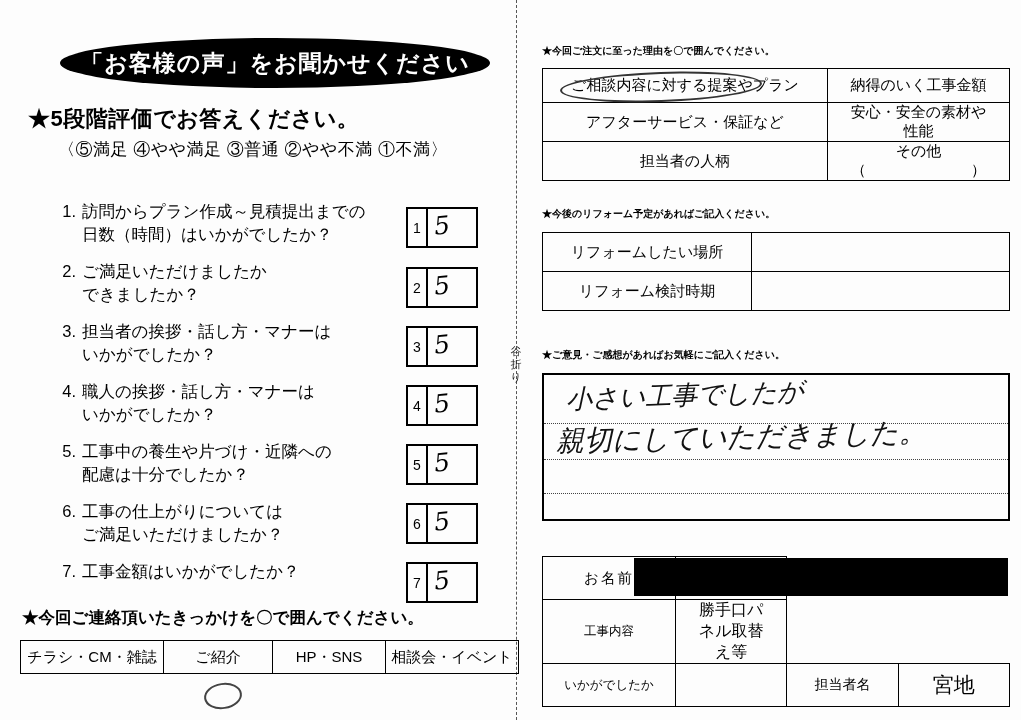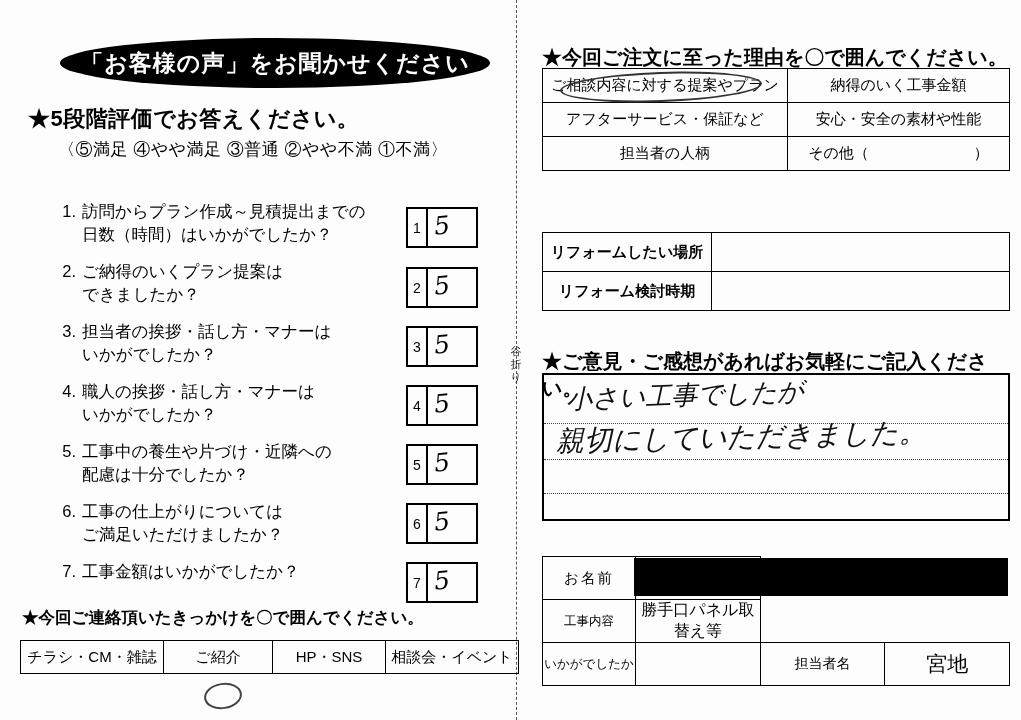--- a/index.html
+++ b/index.html
@@ -172,49 +172,49 @@
   }
 
   
   .right {
     position: absolute;
     left: 520px; top: 0;
     width: 501px; height: 720px;
   }
   .sec-title {
     position: absolute;
-    font-size: 20px;
+    font-size: 10px;
     font-weight: bold;
     letter-spacing: 0;
   }
   .grid-table {
     position: absolute;
     border-collapse: collapse;
     table-layout: fixed;
   }
   .grid-table td {
     border: 1.5px solid #000;
     font-size: 15px;
     text-align: center;
-    padding: 0 0;
+    padding: 0 20px;
   }
   .reason-table { left: 22px; top: 68px; width: 468px; }
   .reason-table td { height: 33px; }
   .reason-circle {
     position: absolute;
     left: 40px;
     top: 72px;
     width: 198px;
     height: 26px;
     border: 2px solid #333;
     border-radius: 50%;
     transform: rotate(-2deg);
   }
 
-  .plan-table { left: 22px; top: 232px; width: 468px; font-weight: bold; }
+  .plan-table { left: 22px; top: 232px; width: 468px; }
   .plan-table td { height: 38px; }
   .plan-table td.label { width: 168px; text-align: center; }
 
   .iken-box {
     position: absolute;
     left: 22px;
     top: 373px;
     width: 468px;
     height: 148px;
     border: 2px solid #000;
@@ -272,21 +272,21 @@
       <div class="q-item">
         <div class="q-num">1.</div>
         <div class="q-text">
           <div>訪問からプラン作成～見積提出までの</div>
           <div>日数（時間）はいかがでしたか？</div>
         </div>
       </div>
       <div class="q-item">
         <div class="q-num">2.</div>
         <div class="q-text">
-          <div>ご納得のいくプラン提案は</div>
+          <div>ご満足いただけましたか</div>
           <div>できましたか？</div>
         </div>
       </div>
       <div class="q-item">
         <div class="q-num">3.</div>
         <div class="q-text">
           <div>担当者の挨拶・話し方・マナーは</div>
           <div>いかがでしたか？</div>
         </div>
       </div>
@@ -379,20 +379,21 @@
         <td>安心・安全の素材や性能</td>
       </tr>
       <tr>
         <td>担当者の人柄</td>
         <td>その他（　　　　　　　）</td>
       </tr>
     </tbody>
       </table>
     <div class="reason-circle"></div>
 
+    <div class="sec-title" style="left:22px; top:207px;">★今後のリフォーム予定があればご記入ください。</div>
 
     <table class="grid-table plan-table">
       <tbody>
           <tr>
         <td class="label">リフォームしたい場所</td>
         <td></td>
       </tr>
       <tr>
         <td class="label">リフォーム検討時期</td>
         <td></td>

